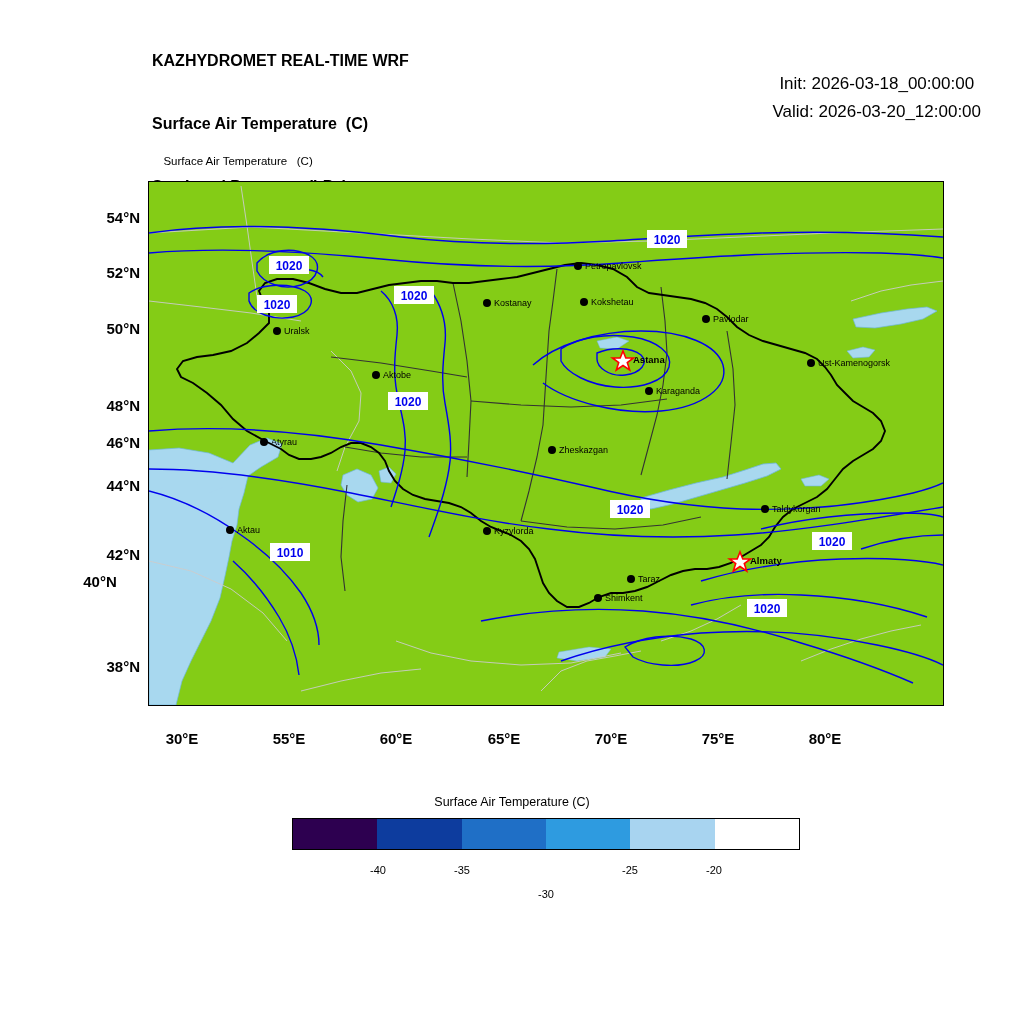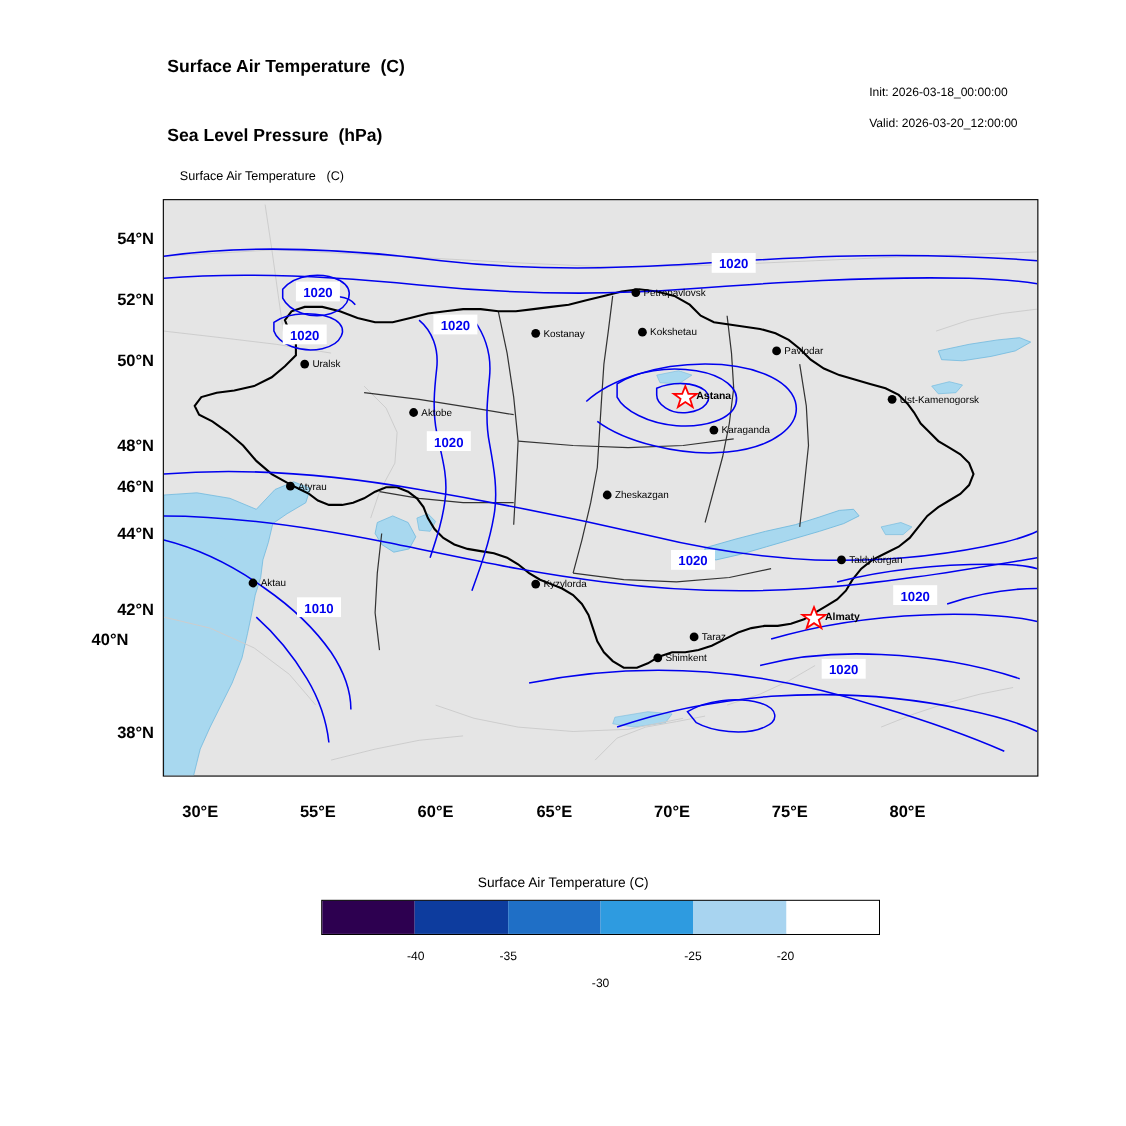--- a/index.html
+++ b/index.html
@@ -22,45 +22,46 @@
     left: 152px;
     top: 8px;
     font-size: 16px;
     font-weight: bold;
     line-height: 21px;
     white-space: pre;
   }
   #title-block .line { display: block; }
 
   #init-block {
-    left: 784px;
+    left: 763px;
     top: 63px;
-    font-size: 11px;
+    font-size: 17px;
     line-height: 14px;
     white-space: pre;
+    text-align: center;
   }
 
   #subtitle-block {
     left: 157px;
     top: 137px;
     font-size: 11.5px;
     line-height: 16px;
     white-space: pre;
   }
 
   
   #map-frame {
     left: 148px;
     top: 181px;
     width: 796px;
     height: 525px;
     border: 1px solid #000;
     box-sizing: border-box;
     overflow: hidden;
-    background: #e5e5e5;
+    background: #84cc16;
   }
   #map-svg { display: block; }
   .axis-label {
     font-size: 15px;
     font-weight: bold;
     white-space: pre;
   }
   .ytick { text-align: right; width: 80px; }
   .xtick { text-align: center; width: 90px; }
 
@@ -102,20 +103,21 @@
     font-size: 12px;
     font-weight: bold;
     fill: #0000ee;
     font-family: "Liberation Sans", sans-serif;
   }
 </style>
 </head>
 <body>
 
 <div id="title-block" class="abs">
+  <span class="line">KAZHYDROMET REAL-TIME WRF</span>
   <span class="line">Surface Air Temperature  (C)</span>
   <span class="line">Sea Level Pressure  (hPa)</span>
 </div>
 
 <div id="init-block" class="abs">
   <span class="line">Init: 2026-03-18_00:00:00</span><br>
   <span class="line">Valid: 2026-03-20_12:00:00</span>
 </div>
 
 <div id="subtitle-block" class="abs">

